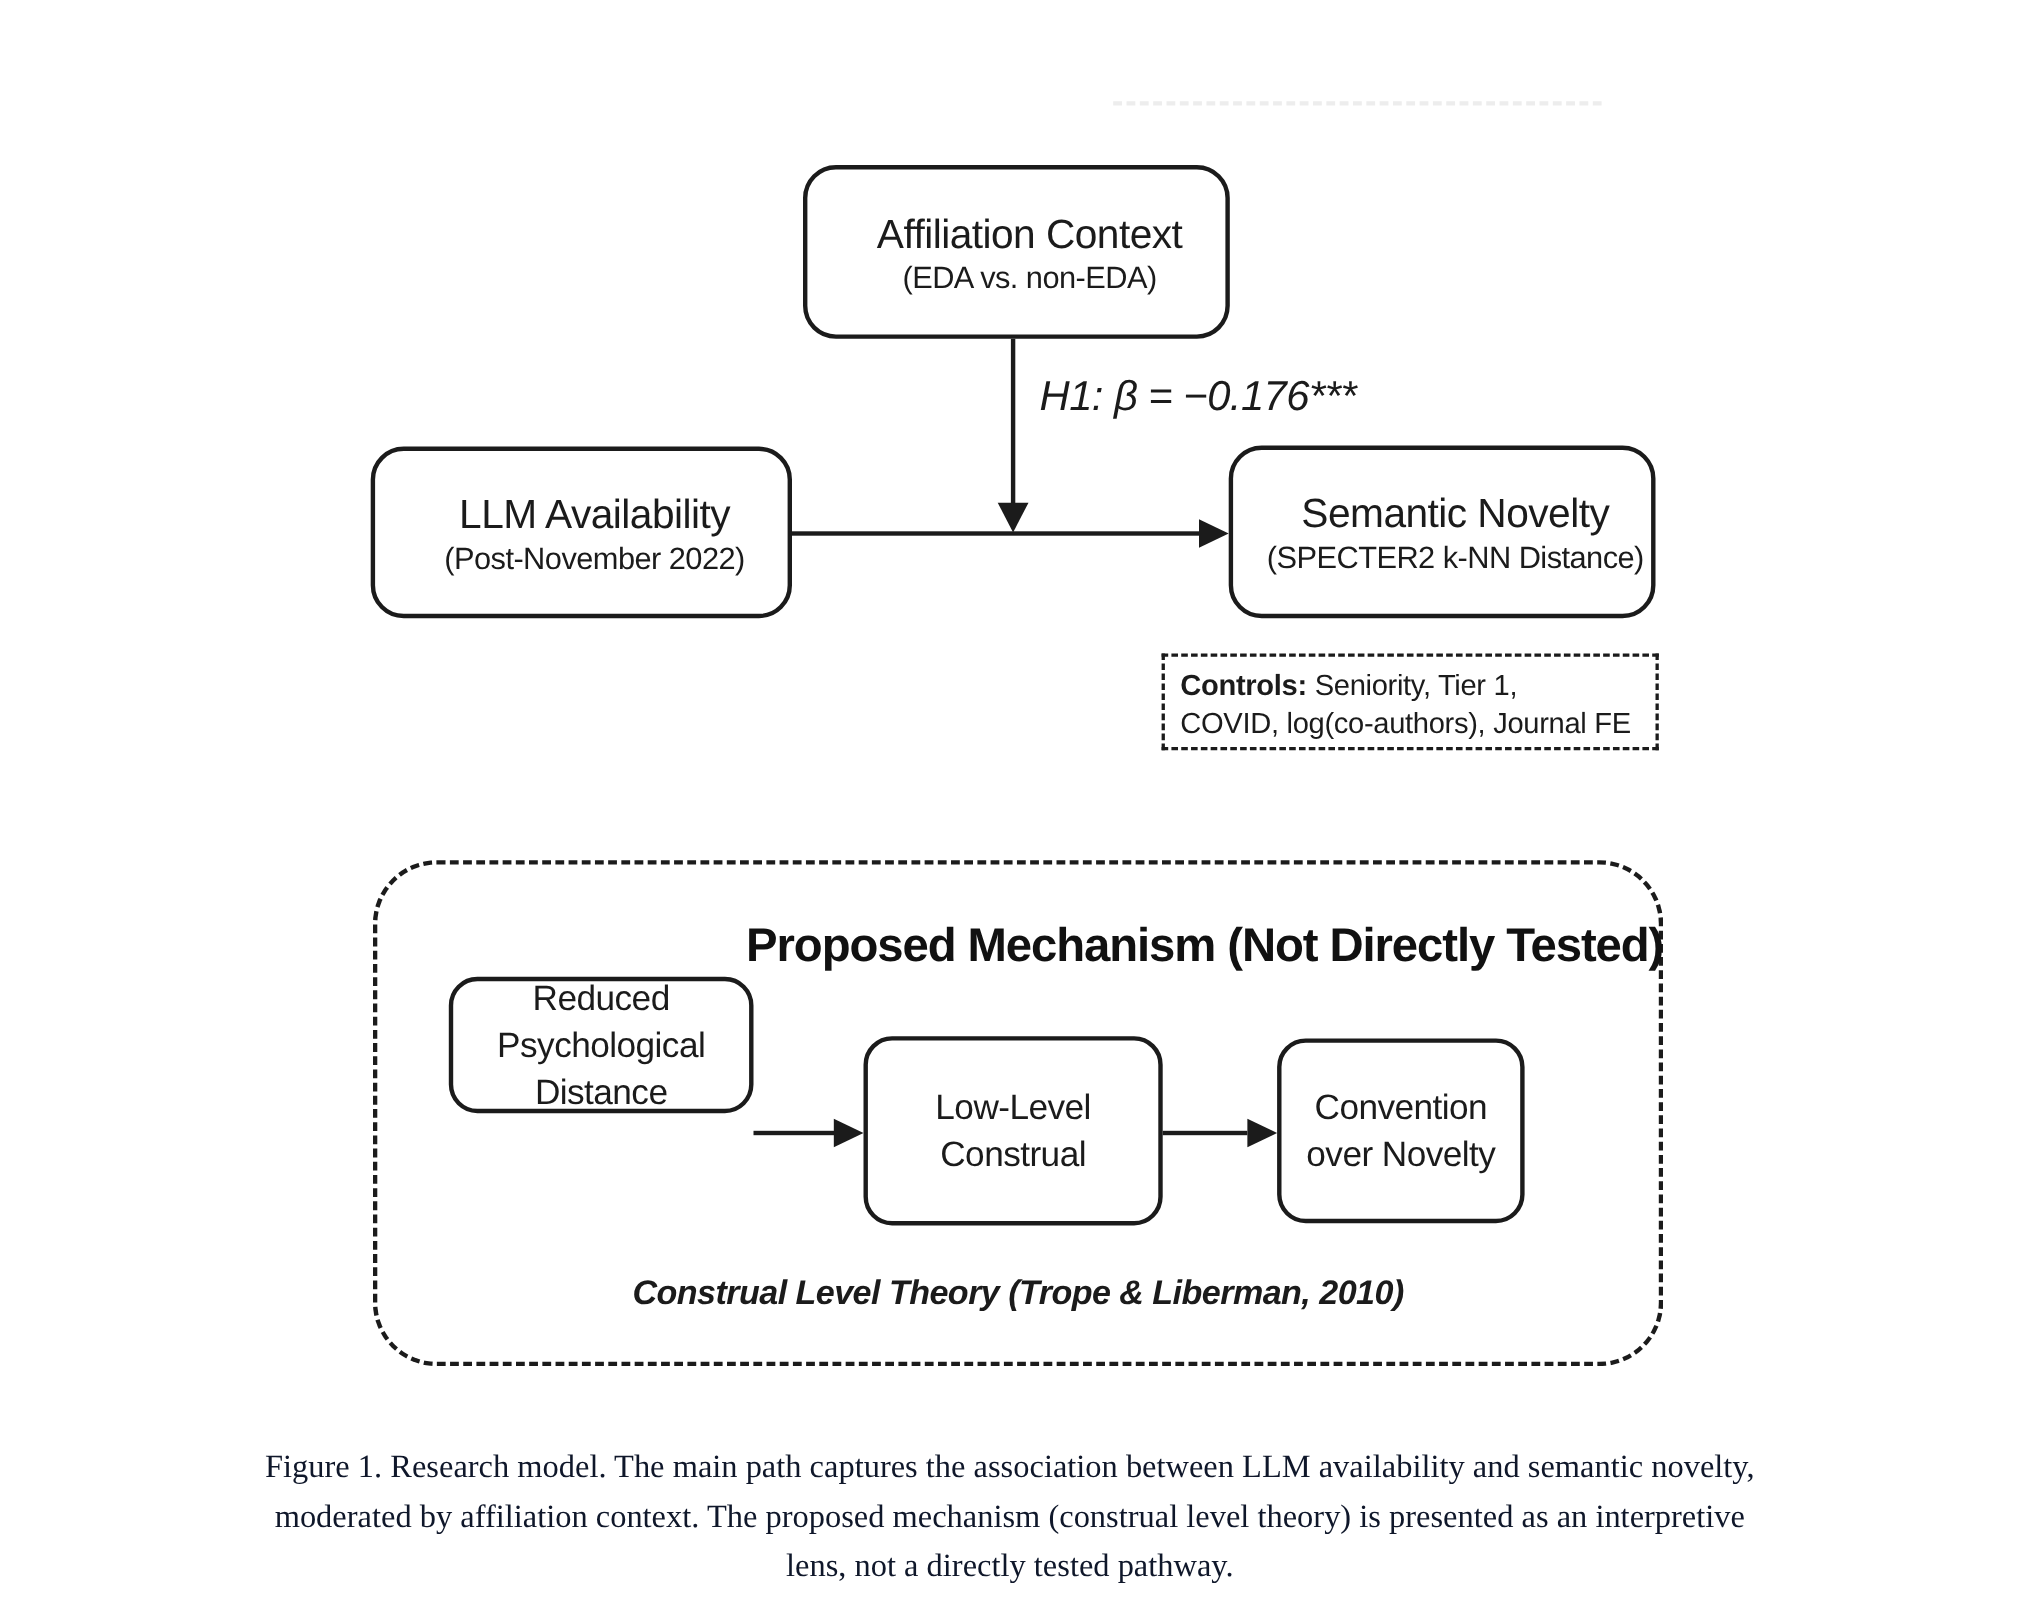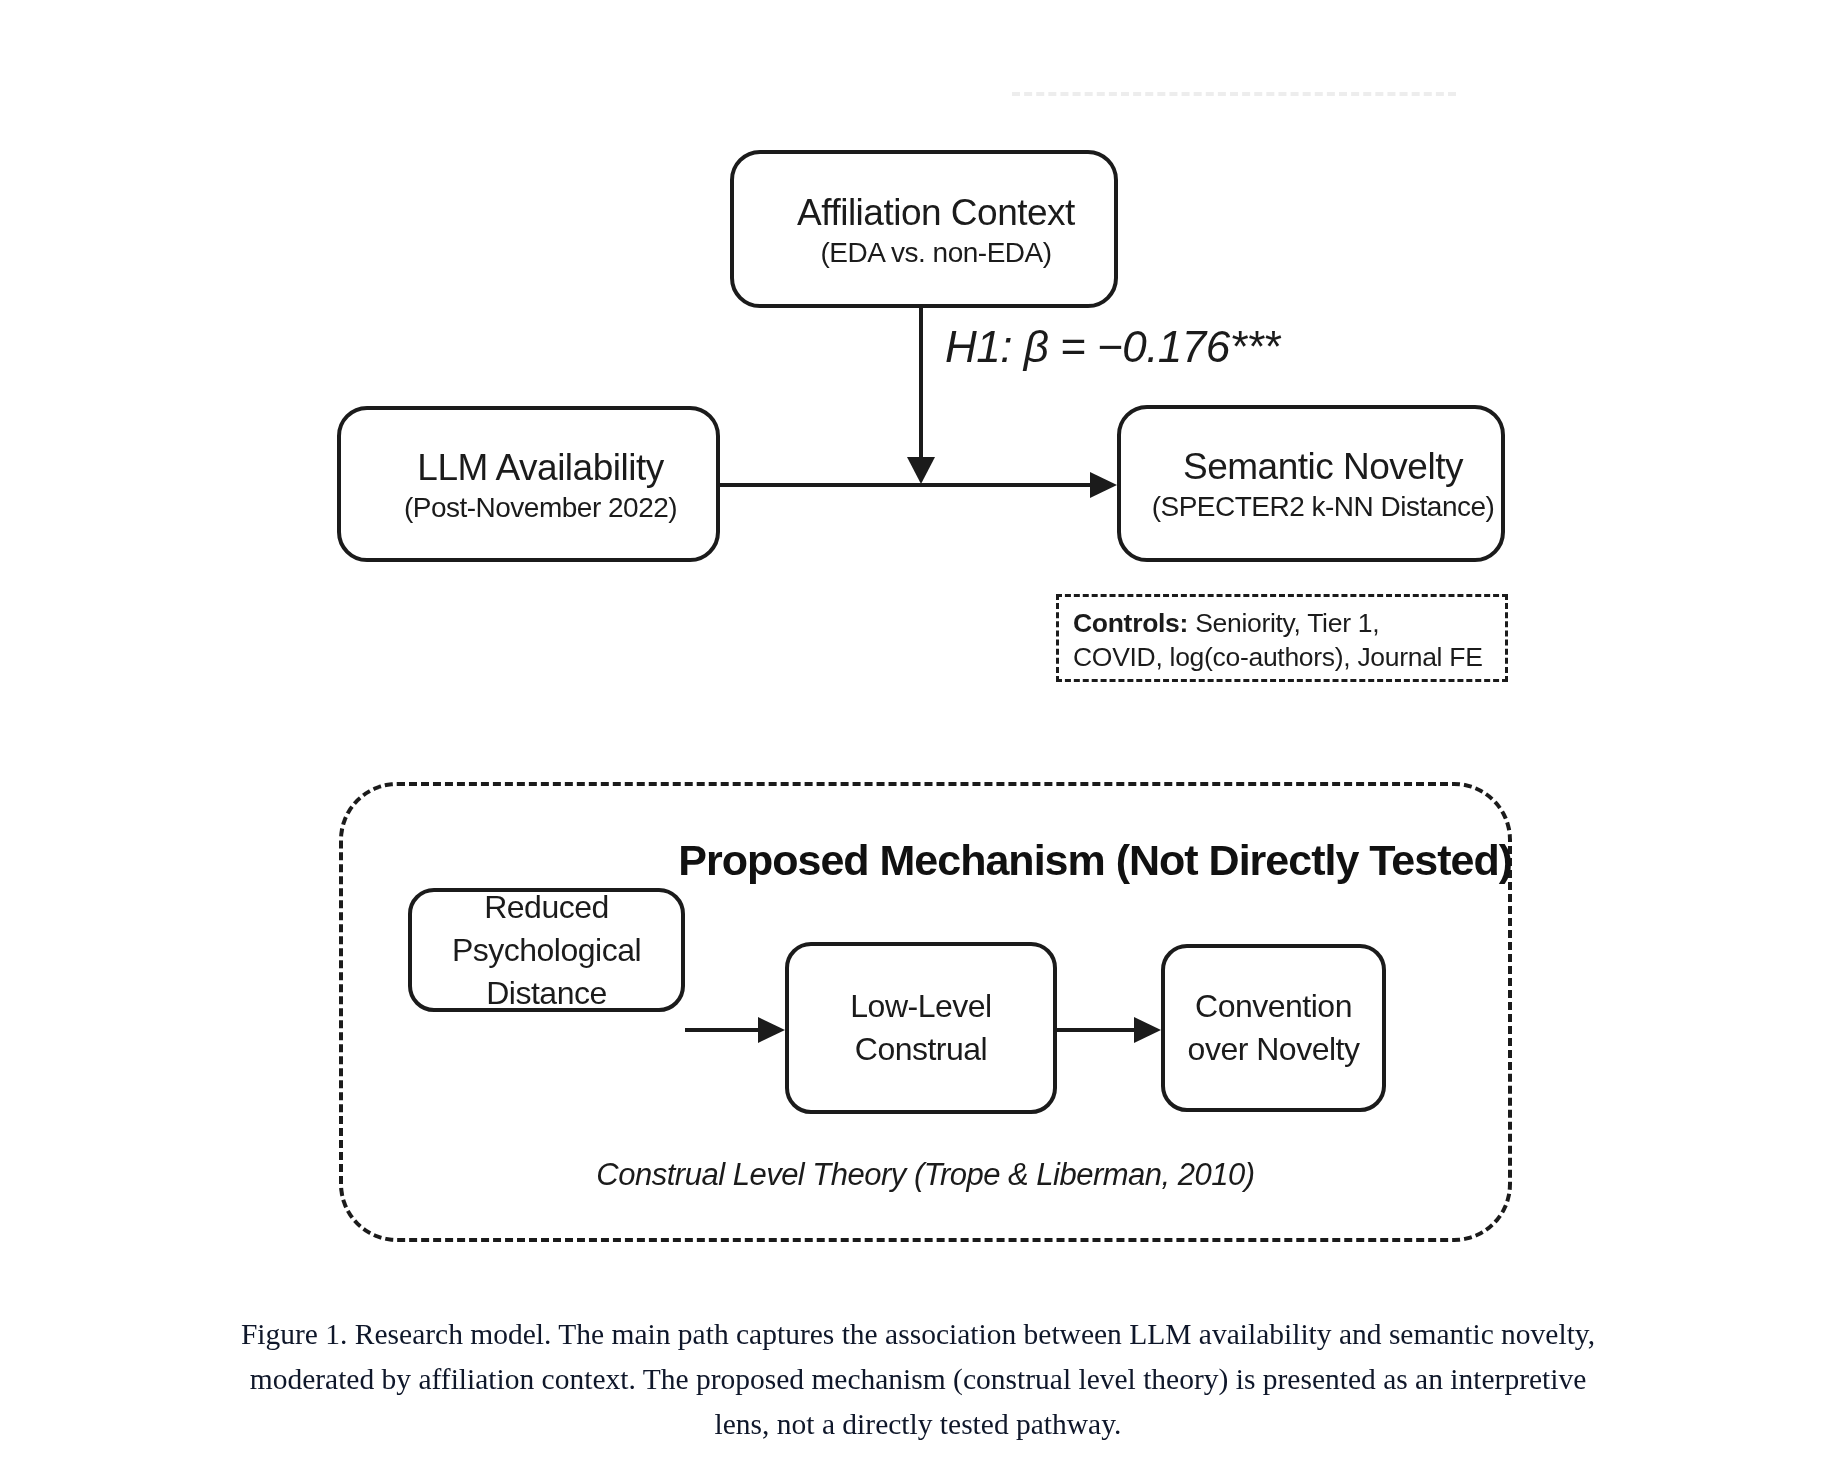--- a/index.html
+++ b/index.html
@@ -60,23 +60,23 @@
   }
   .head-down {
     position: absolute; width: 0; height: 0;
     border-left: 14px solid transparent;
     border-right: 14px solid transparent;
     border-top: 27px solid #1b1b1b;
   }
 
   .h1-label {
     position: absolute;
-    left: 945px; top: 322px;
+    left: 945px; top: 340px;
     font-style: italic;
-    font-size: 44px;
+    font-size: 38px;
     letter-spacing: -0.5px;
     white-space: nowrap;
   }
 
   .controls {
     position: absolute;
     left: 1056px; top: 594px;
     width: 452px; height: 88px;
     box-sizing: border-box;
     border: 3px dashed #1b1b1b;
@@ -109,20 +109,21 @@
     color: #111111;
   }
   .theory-caption {
     position: absolute;
     left: 339px; top: 1157px;
     width: 1173px;
     text-align: center;
     font-style: italic;
     font-size: 31px;
     letter-spacing: -0.5px;
+    font-weight: bold;
   }
 
   .figure-caption {
     position: absolute;
     left: 108px; top: 1312px;
     width: 1620px;
     text-align: center;
     font-family: "Liberation Serif", serif;
     font-size: 29.5px;
     line-height: 45px;

